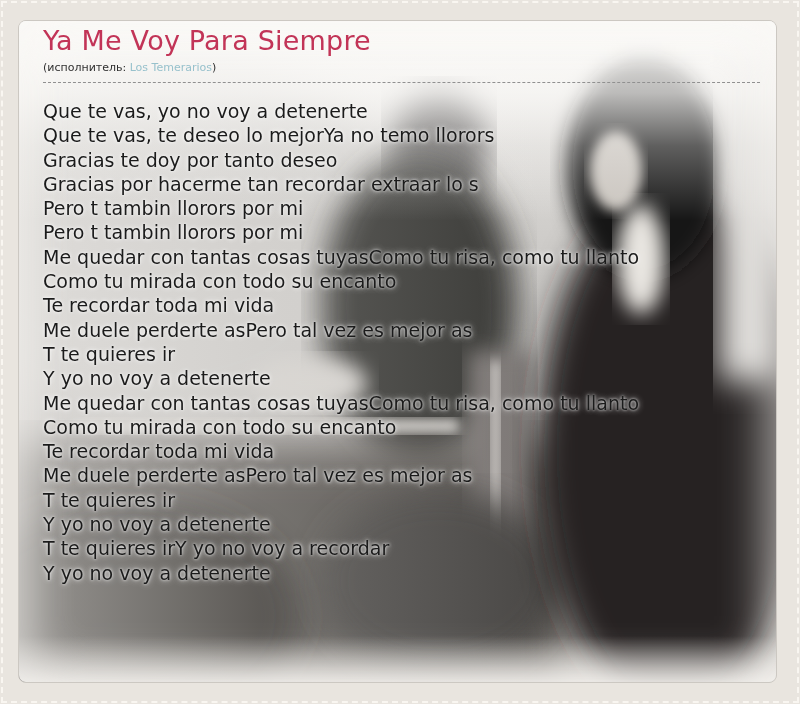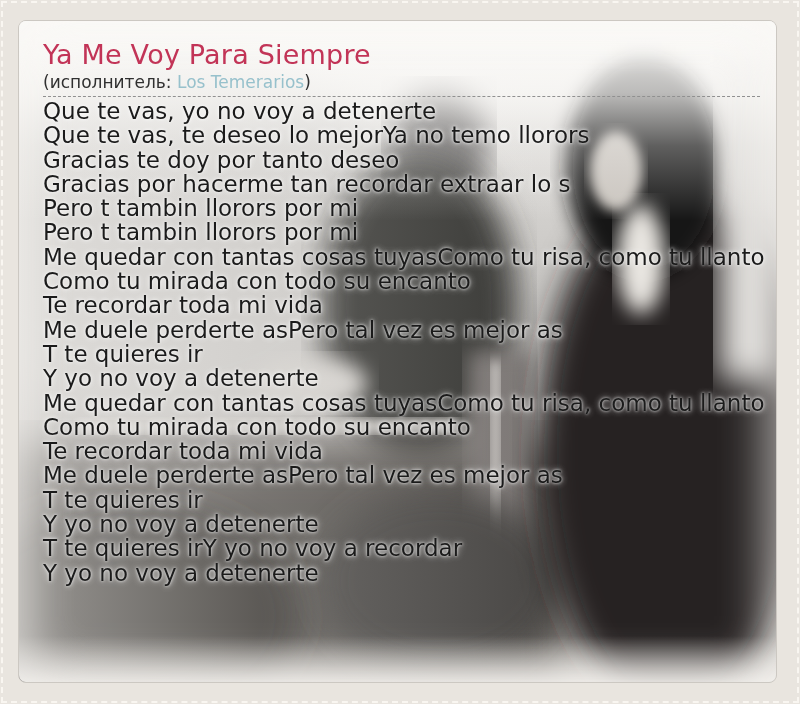--- a/index.html
+++ b/index.html
@@ -37,43 +37,43 @@
     position:absolute;left:0;bottom:0;right:0;height:46px;
     background:linear-gradient(0deg,rgba(238,235,231,.85) 0,rgba(238,235,231,0) 100%);
   }
   .vignette{
     position:absolute;inset:0;
     box-shadow:inset 0 0 45px 12px rgba(248,246,243,.6);
   }
   
   .header{
     position:absolute;left:0;top:0;right:0;
-    padding:18px 16px 0 24px;
+    padding:4px 16px 0 24px;
   }
   .song-title{
     margin:0;
     font-size:27px;line-height:32px;font-weight:normal;
     color:var(--title,#c23457);
     letter-spacing:.2px;
   }
   .artist-line{
     margin:1px 0 4px 0;
-    font-size:17px;line-height:20px;
+    font-size:11px;line-height:20px;
     color:var(--artist_text,#303030);
   }
   .artist-link{color:var(--artist_link,#97c1cc);text-decoration:none;cursor:pointer;}
   .header-rule{
     border:none;margin:0;
     border-top:1px dashed var(--rule_dash,#909090);
     height:0;
   }
   
   .lyrics{
     position:absolute;left:24px;top:78px;right:10px;
-    font-size:23px;line-height:24.3px;
+    font-size:19px;line-height:24.3px;
     color:var(--lyrics_text,#1b1b1b);
     text-shadow:0 0 3px rgba(255,255,255,.9),0 0 6px rgba(255,255,255,.55),0 0 9px rgba(255,255,255,.35);
   }
   .lyric-line{white-space:nowrap;}
 </style>
 </head>
 <body style="--page_bg: #e9e5df; --frame_dash: #f9f6f1; --title: #c23457; --artist_text: #303030; --artist_link: #97c1cc; --rule_dash: #909090; --lyrics_text: #1b1b1b;">
 
 <div class="page-frame"></div>
 

